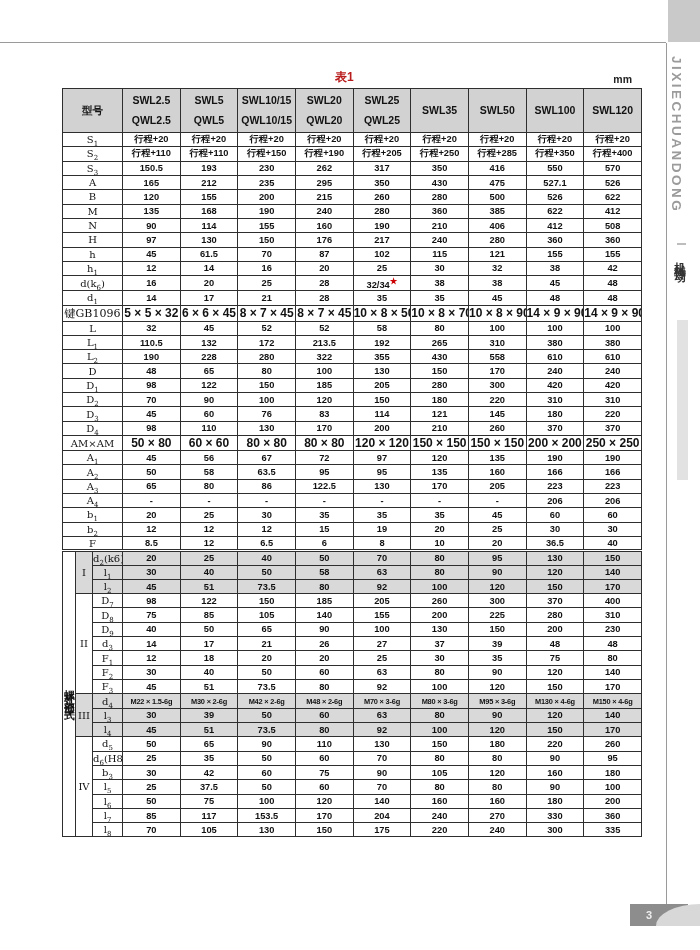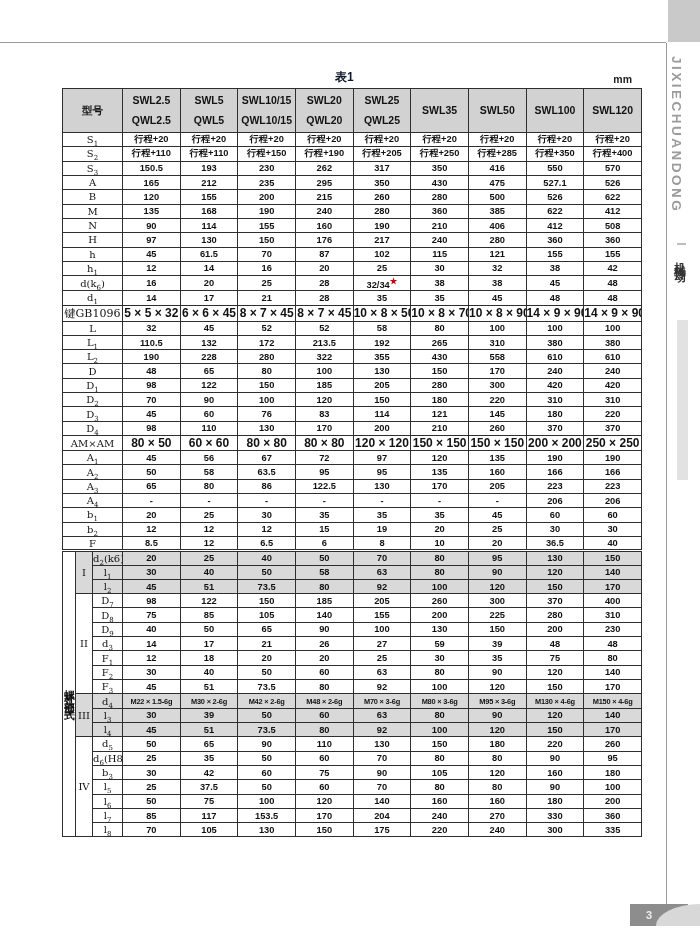--- a/index.html
+++ b/index.html
@@ -11,21 +11,21 @@
   .top-rule   { position:absolute; left:0; top:42px; width:666px; height:1px; background:#9a9a9a; }
   .side-rule  { position:absolute; left:666px; top:43px; width:1px; height:861px; background:#9a9a9a; }
   .corner-block { position:absolute; left:668px; top:0; width:32px; height:42px; background:#c9c9c9; }
   .brand-vertical { position:absolute; left:669px; top:56px; writing-mode:vertical-rl;
     font-size:13.5px; font-weight:bold; color:#9b9b9b; letter-spacing:2.5px; }
   .brand-dash { position:absolute; left:677px; top:243px; width:9px; height:2px; background:#bdbdbd; }
   .section-vertical { position:absolute; left:672px; top:253px; writing-mode:vertical-rl;
     text-orientation:upright; font-size:11.5px; font-weight:bold; color:#333; letter-spacing:3px; }
   .side-accent { position:absolute; left:677px; top:320px; width:11px; height:160px; background:#e2e2e2; }
 
-  .table-title { position:absolute; left:335px; top:69px; font-size:12px; font-weight:bold; color:#0f172a; }
+  .table-title { position:absolute; left:335px; top:69px; font-size:12px; font-weight:bold; color:#b91c1c; }
   .unit-label  { position:absolute; left:600px; top:73px; width:32px; text-align:right;
     font-size:10.5px; font-weight:bold; color:#222; }
 
   
   #spec-table-container { position:absolute; left:62px; top:88px; width:592px; }
   table.spec { border-collapse:collapse; table-layout:fixed; width:580px; }
   .spec th, .spec td { border:1px solid #2e2e2e; padding:0; text-align:center; vertical-align:middle;
     color:#121212; overflow:hidden; white-space:nowrap; }
   .spec thead th { height:44px; background:#d2d2d2; font-size:10.5px; font-weight:bold; }
   .spec thead .hdr-line { line-height:1.85; }
@@ -372,21 +372,21 @@
             <td>130</td>
             <td>170</td>
             <td>200</td>
             <td>210</td>
             <td>260</td>
             <td>370</td>
             <td>370</td>
           </tr>
           <tr>
             <th colspan="3" class="rlabel">AM×AM</th>
-            <td class="xsmall">80 × 50</td>
+            <td class="xsmall">50 × 80</td>
             <td class="xsmall">60 × 60</td>
             <td class="xsmall">80 × 80</td>
             <td class="xsmall">80 × 80</td>
             <td class="xsmall">120 × 120</td>
             <td class="xsmall">150 × 150</td>
             <td class="xsmall">150 × 150</td>
             <td class="xsmall">200 × 200</td>
             <td class="xsmall">250 × 250</td>
           </tr>
           <tr>
@@ -548,21 +548,21 @@
             <td>200</td>
             <td>230</td>
           </tr>
           <tr>
             <th class="rlabel2">d<sub>3</sub></th>
             <td>14</td>
             <td>17</td>
             <td>21</td>
             <td>26</td>
             <td>27</td>
-            <td>59</td>
+            <td>37</td>
             <td>39</td>
             <td>48</td>
             <td>48</td>
           </tr>
           <tr>
             <th class="rlabel2">F<sub>1</sub></th>
             <td>12</td>
             <td>18</td>
             <td>20</td>
             <td>20</td>

